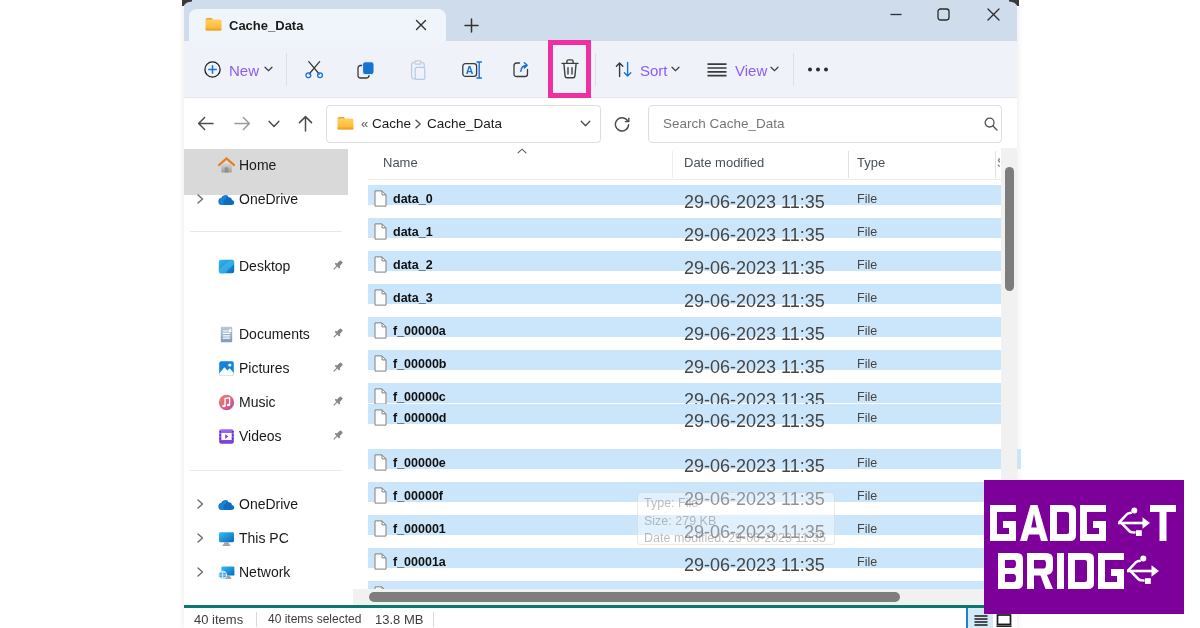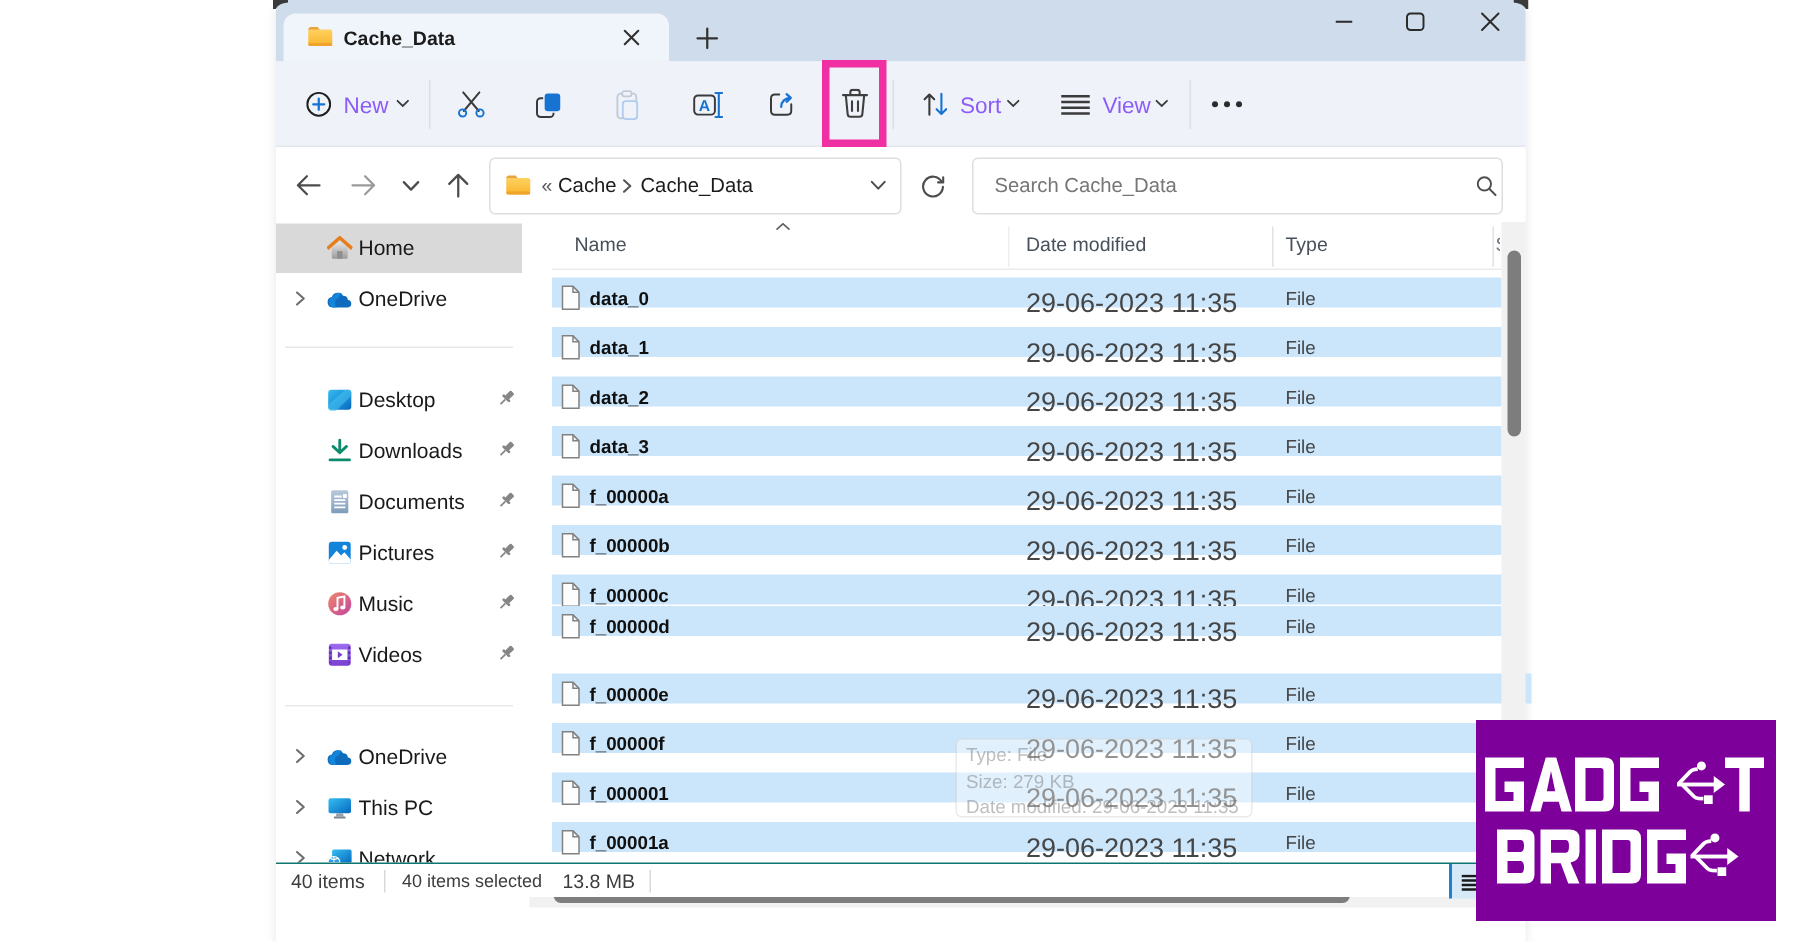--- a/index.html
+++ b/index.html
@@ -21,21 +21,21 @@
   .sideicon{position:absolute;left:34px;top:8px;width:17px;height:17px;}
   .chev{position:absolute;left:11px;top:11px;}
   .pin{position:absolute;left:147px;top:9px;}
   .sidesep{position:absolute;left:6px;width:152px;height:1px;background:#E8E8E8;}
   .hrowtext{position:absolute;top:155px;font-size:13px;color:#47505B;white-space:nowrap;}
   .frow{position:absolute;left:184px;width:633px;height:20px;background:#CBE6FB;}
   .fname{position:absolute;left:25px;top:7px;font-size:12.5px;font-weight:bold;color:#101010;}
   .fdate{position:absolute;left:316px;top:7px;font-size:18px;color:#454545;}
   .ftype{position:absolute;left:489px;top:7px;font-size:12.5px;color:#454545;}
   .ficon{position:absolute;left:6px;top:5px;}
-  #statusbar{position:absolute;left:0;top:575px;width:833px;height:23px;background:#ffffff;border-top:1px solid #0f766e;box-sizing:border-box;text-align:center;}
+  #statusbar{position:absolute;left:0;top:605px;width:833px;height:23px;background:#ffffff;border-top:3px solid #0f766e;box-sizing:border-box;text-align:center;}
   .stxt{position:absolute;top:4px;font-size:13px;color:#3d3d3d;white-space:nowrap;}
   .sdiv{position:absolute;top:4px;width:1px;height:15px;background:#D9D9D9;}
 </style>
 </head>
 <body>
 
 <div id="win">
   <div id="titlebar">
     <div id="tab">
       <svg class="abs" style="left:16px;top:8px" width="17" height="14" viewBox="0 0 17 14">
@@ -190,21 +190,21 @@
     </svg>
 
     <div class="navbox" style="left:464px;width:354px;"></div>
     <div class="abs" style="left:479px;top:18px;font-size:13.5px;color:#767676;">Search Cache_Data</div>
     <svg class="abs" style="left:800px;top:19px" width="14" height="14" viewBox="0 0 14 14">
       <circle cx="5.6" cy="5.6" r="4.4" fill="none" stroke="#4f4f4f" stroke-width="1.3"></circle>
       <path d="M9,9 L13,13" stroke="#4f4f4f" stroke-width="1.3" stroke-linecap="round"></path>
     </svg>
   </div>
   <div id="sidebar">
-    <div class="sideitem" style="top:1px;height:33px;background:#D9D9D9;">
+    <div class="sideitem" style="top:1px;height:46px;background:#D9D9D9;">
       <svg class="sideicon" viewBox="0 0 17 17">
         <path d="M3.2,8.4 L8.5,3.8 L13.8,8.4 V14.6 q0,0.9 -0.9,0.9 H4.1 q-0.9,0 -0.9,-0.9 z" fill="url(#housegrad)"></path>
         <rect x="6.7" y="10.4" width="3.6" height="5.1" fill="#8F8F8F"></rect>
         <path d="M1.1,8.0 L8.5,1.5 L15.9,8.0" fill="none" stroke="#E87E1B" stroke-width="2.3" stroke-linejoin="miter" stroke-linecap="square"></path>
       </svg>
       <div class="sidetext">Home</div>
     </div>
     <div class="sideitem" style="top:35px;">
       <svg class="chev" viewBox="0 0 10 10" width="10" height="10">
           <path d="M3,1 L7.5,5 L3,9" fill="none" stroke="#6d6d6d" stroke-width="1.4" stroke-linecap="round" stroke-linejoin="round"></path>
@@ -215,34 +215,20 @@
       </svg>
       <div class="sidetext">OneDrive</div>
     </div>
     <div class="sidesep" style="top:83px;"></div>
     <div class="sideitem" style="top:102px;">
       <svg class="sideicon" viewBox="0 0 17 17">
         <rect x="0.8" y="1.8" width="15.4" height="13.4" rx="2.2" fill="url(#bluescr)"></rect>
         <path d="M0.8,12 L12,1.8 h2 q2.2,0 2.2,2.2 v2 L6,16 H3 q-2.2,0 -2.2,-2.2 z" fill="#49C3F2" opacity="0.55"></path>
       </svg>
       <div class="sidetext">Desktop</div>
-      <svg class="pin" viewBox="0 0 16 16" width="13" height="13">
-          <g fill="#868686" transform="rotate(45 8 8)">
-            <rect x="5.9" y="0.8" width="4.4" height="6.6" rx="1"></rect>
-            <rect x="4.0" y="6.8" width="8.2" height="2.3" rx="1.1"></rect>
-            <rect x="7.4" y="9.1" width="1.4" height="5.6"></rect>
-          </g>
-        </svg>
-    </div>
-    <div class="sideitem" style="top:136px;">
-      <svg class="sideicon" viewBox="0 0 17 17">
-        <path d="M8.5,1.5 V9.8 M8.5,9.8 L4,5.6 M8.5,9.8 L13,5.6" fill="none" stroke="#0E8A6D" stroke-width="1.9" stroke-linecap="round" stroke-linejoin="round"></path>
-        <path d="M2,14.6 H15" stroke="#0E8A6D" stroke-width="1.9" stroke-linecap="round"></path>
-      </svg>
-      <div class="sidetext">Downloads</div>
       <svg class="pin" viewBox="0 0 16 16" width="13" height="13">
           <g fill="#868686" transform="rotate(45 8 8)">
             <rect x="5.9" y="0.8" width="4.4" height="6.6" rx="1"></rect>
             <rect x="4.0" y="6.8" width="8.2" height="2.3" rx="1.1"></rect>
             <rect x="7.4" y="9.1" width="1.4" height="5.6"></rect>
           </g>
         </svg>
     </div>
     <div class="sideitem" style="top:170px;">
       <svg class="sideicon" viewBox="0 0 17 17">

